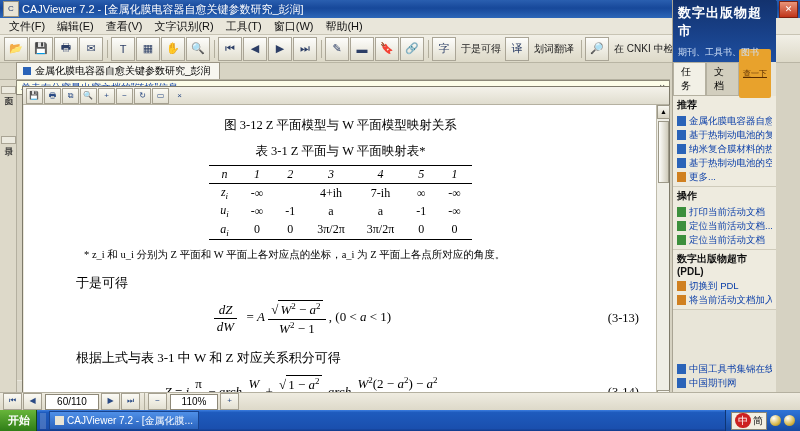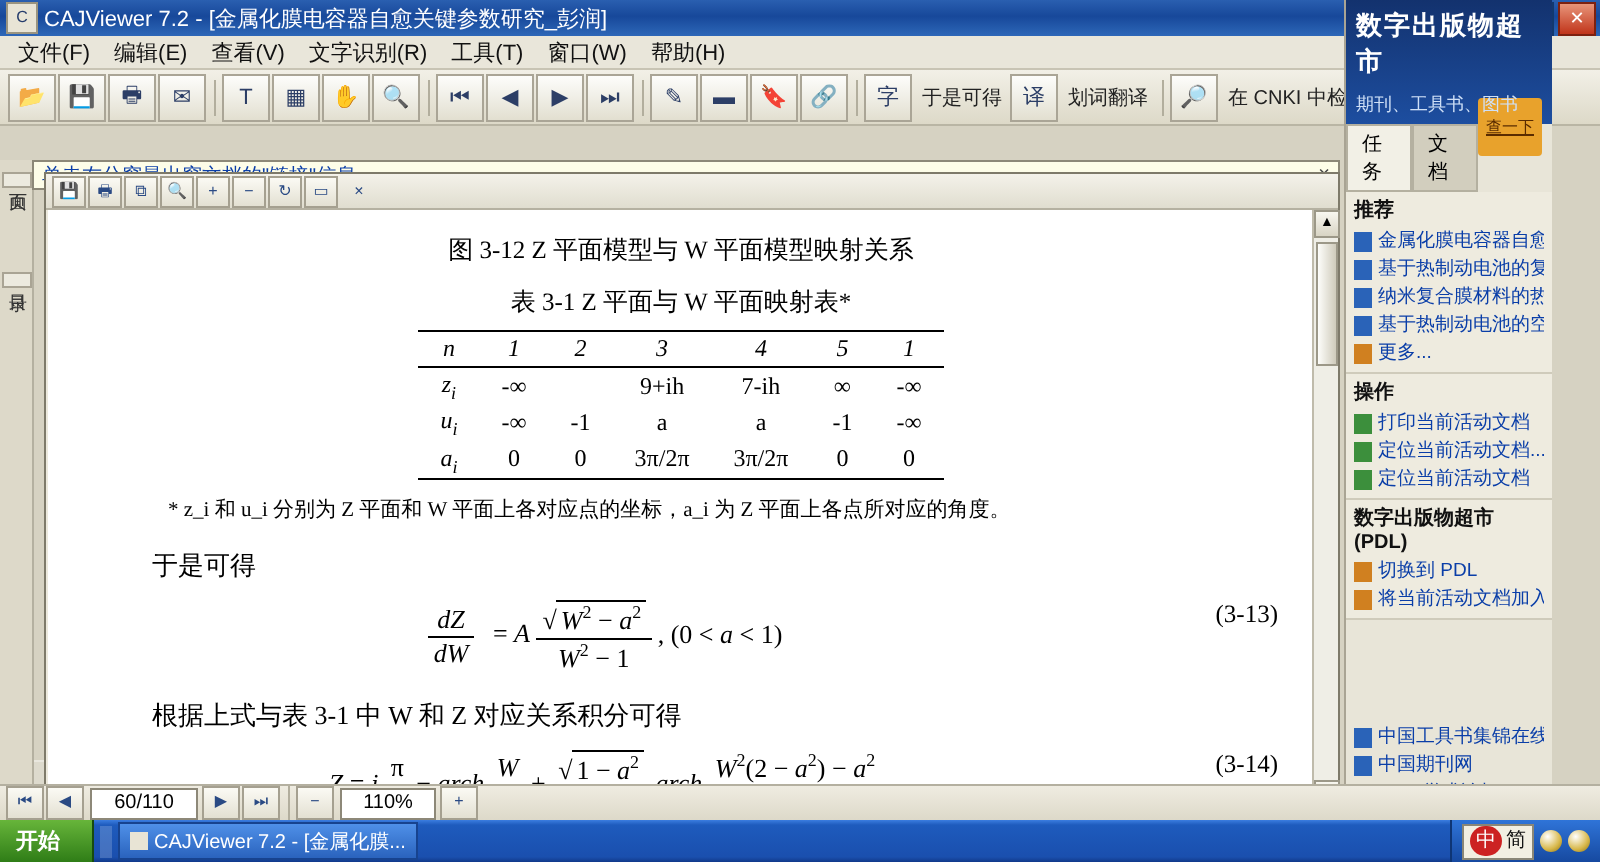--- a/index.html
+++ b/index.html
@@ -268,21 +268,21 @@
   .note {
     font-size: 10.5px;
     margin: 8px 0 0 48px;
   }
   .para {
     font-size: 13px;
     margin: 12px 0 0 40px;
   }
   .eqrow {
     display: flex;
-    align-items: flex-start;
+    align-items: center;
     margin-top: 8px;
   }
   .eq {
     flex: 1;
     text-align: center;
     font-family: "Liberation Serif", serif;
     font-size: 13px;
   }
   .eqnum {
     width: 70px;
@@ -354,21 +354,21 @@
     font-size: 9px;
     margin-top: 6px;
     color: #cfe0f7;
   }
   .ad .ad-btn {
     float: right;
     margin-top: -10px;
     background: #e8a22c;
     color: #5a2c00;
     font-size: 8px;
-    padding: 9px 4px;
+    padding: 19px 4px;
     border-radius: 2px;
     text-decoration: underline;
   }
   .rp-sec {
     background: #eeebdf;
     border-bottom: 1px solid #cfcbbb;
     padding: 2px 4px;
     font-size: 10px;
     color: #0a3ea8;
   }
@@ -461,21 +461,21 @@
     background: linear-gradient(180deg,#3b7de0 0%,#1e5bbd 12%, #1a4fae 88%, #11398a 100%);
     display: flex;
     align-items: center;
   }
   .startbtn {
     height: 21px;
     background: linear-gradient(180deg,#67b53a,#2f7d17);
     color: #fff;
     font-weight: bold;
     font-size: 11px;
-    padding: 0 16px 0 8px;
+    padding: 0 6px 0 8px;
     display: flex;
     align-items: center;
     border-right: 1px solid #174b0f;
   }
   .tasksep {
     width: 6px; height: 16px;
     background: rgba(255,255,255,.18);
     margin: 0 3px;
   }
   .taskitem {
@@ -587,20 +587,26 @@
     <div class="tsep"></div>
     <div class="tbtn box">字</div>
     <div class="tlabel">于是可得</div>
     <div class="tbtn box">译</div>
     <div class="tlabel">划词翻译</div>
     <div class="tsep"></div>
     <div class="tbtn box">🔎</div>
     <div class="tlabel">在 CNKI 中检索</div>
   </div>
 
+  <div class="tabstrip">
+    <div class="doctab">
+      <span class="dot"></span>
+      <span>金属化膜电容器自愈关键参数研究_彭润</span>
+    </div>
+  </div>
 
   <div class="leftstrip">
     <div class="vtab" style="top:6px;">页面</div>
     <div class="vtab" style="top:56px;">目录</div>
   </div>
 
   <div class="addrbar">
     <span>单击右分窗最出窗文档的"链接"信息...</span>
     <span class="addr-x">×</span>
   </div>
@@ -633,21 +639,21 @@
             <td>2</td>
             <td>3</td>
             <td>4</td>
             <td>5</td>
             <td>1</td>
           </tr>
           <tr>
             <td class="ital"><span class="ital">z</span><sub class="s">i</sub></td>
             <td>-∞</td>
             <td></td>
-            <td>9+ih</td>
+            <td>4+ih</td>
             <td>7-ih</td>
             <td>∞</td>
             <td>-∞</td>
           </tr>
           <tr>
             <td class="ital"><span class="ital">u</span><sub class="s">i</sub></td>
             <td>-∞</td>
             <td>-1</td>
             <td>a</td>
             <td>a</td>

